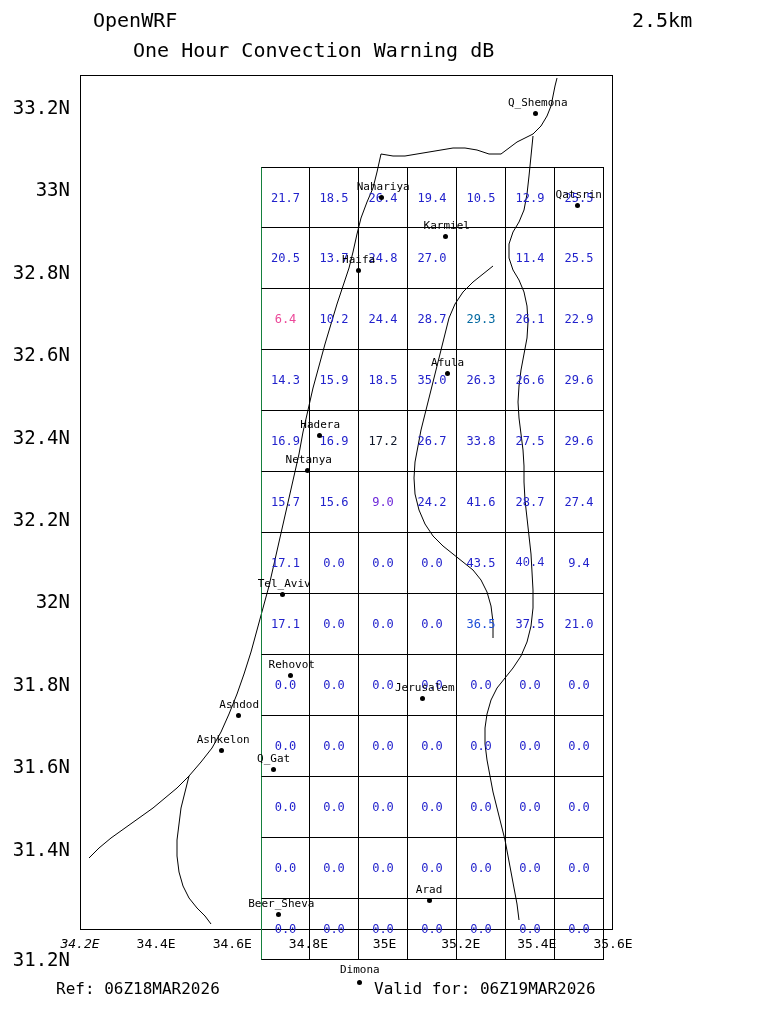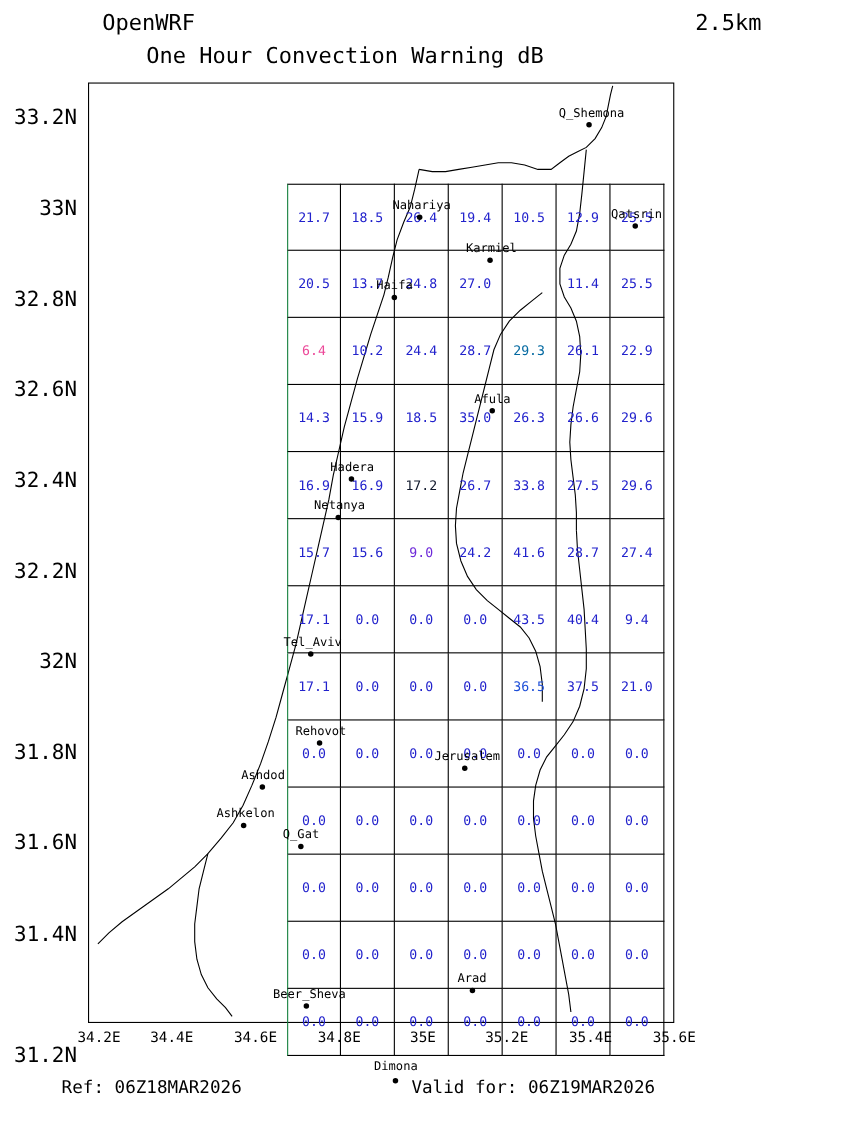--- a/index.html
+++ b/index.html
@@ -144,21 +144,21 @@
       <div class="cell" style="color: #6d28d9;">9.0</div>
       <div class="cell" style="color: rgb(34, 34, 204);">24.2</div>
       <div class="cell" style="color: rgb(34, 34, 204);">41.6</div>
       <div class="cell" style="color: rgb(34, 34, 204);">28.7</div>
       <div class="cell" style="color: rgb(34, 34, 204);">27.4</div>
       <div class="cell c0" style="color: rgb(34, 34, 204);">17.1</div>
       <div class="cell" style="color: rgb(34, 34, 204);">0.0</div>
       <div class="cell" style="color: rgb(34, 34, 204);">0.0</div>
       <div class="cell" style="color: rgb(34, 34, 204);">0.0</div>
       <div class="cell" style="color: rgb(34, 34, 204);">43.5</div>
-      <div class="cell" style="color: rgb(34, 34, 204);">40.4</div>
+      <div class="cell" style="color: rgb(34, 34, 204); font-family: Liberation Mono, monospace;">40.4</div>
       <div class="cell" style="color: rgb(34, 34, 204);">9.4</div>
       <div class="cell c0" style="color: rgb(34, 34, 204);">17.1</div>
       <div class="cell" style="color: rgb(34, 34, 204);">0.0</div>
       <div class="cell" style="color: rgb(34, 34, 204);">0.0</div>
       <div class="cell" style="color: rgb(34, 34, 204);">0.0</div>
       <div class="cell" style="color: #1d4ed8;">36.5</div>
       <div class="cell" style="color: rgb(34, 34, 204);">37.5</div>
       <div class="cell" style="color: rgb(34, 34, 204);">21.0</div>
       <div class="cell c0" style="color: rgb(34, 34, 204);">0.0</div>
       <div class="cell" style="color: rgb(34, 34, 204);">0.0</div>
@@ -272,21 +272,21 @@
     <div class="ytick" style="left: 8px; top: 343.2px;">32.6N</div>
     <div class="ytick" style="left: 8px; top: 425.6px;">32.4N</div>
     <div class="ytick" style="left: 8px; top: 508px;">32.2N</div>
     <div class="ytick" style="left: 8px; top: 590.4px;">32N</div>
     <div class="ytick" style="left: 8px; top: 672.8px;">31.8N</div>
     <div class="ytick" style="left: 8px; top: 755.2px;">31.6N</div>
     <div class="ytick" style="left: 8px; top: 837.6px;">31.4N</div>
     <div class="ytick" style="left: 8px; top: 920px; margin-top: 28px;">31.2N</div>
   </div>
 <div id="x-ticks">
-    <div class="xtick" style="left: 60px; top: 936px;">34.2E</div>
+    <div class="xtick" style="left: 50px; top: 936px; font-style: italic;">34.2E</div>
     <div class="xtick" style="left: 126.143px; top: 936px;">34.4E</div>
     <div class="xtick" style="left: 202.286px; top: 936px;">34.6E</div>
     <div class="xtick" style="left: 278.429px; top: 936px;">34.8E</div>
     <div class="xtick" style="left: 354.571px; top: 936px;">35E</div>
     <div class="xtick" style="left: 430.714px; top: 936px;">35.2E</div>
     <div class="xtick" style="left: 506.857px; top: 936px;">35.4E</div>
     <div class="xtick" style="left: 583px; top: 936px;">35.6E</div>
   </div>
 
 <div id="dimona-label">Dimona</div>

